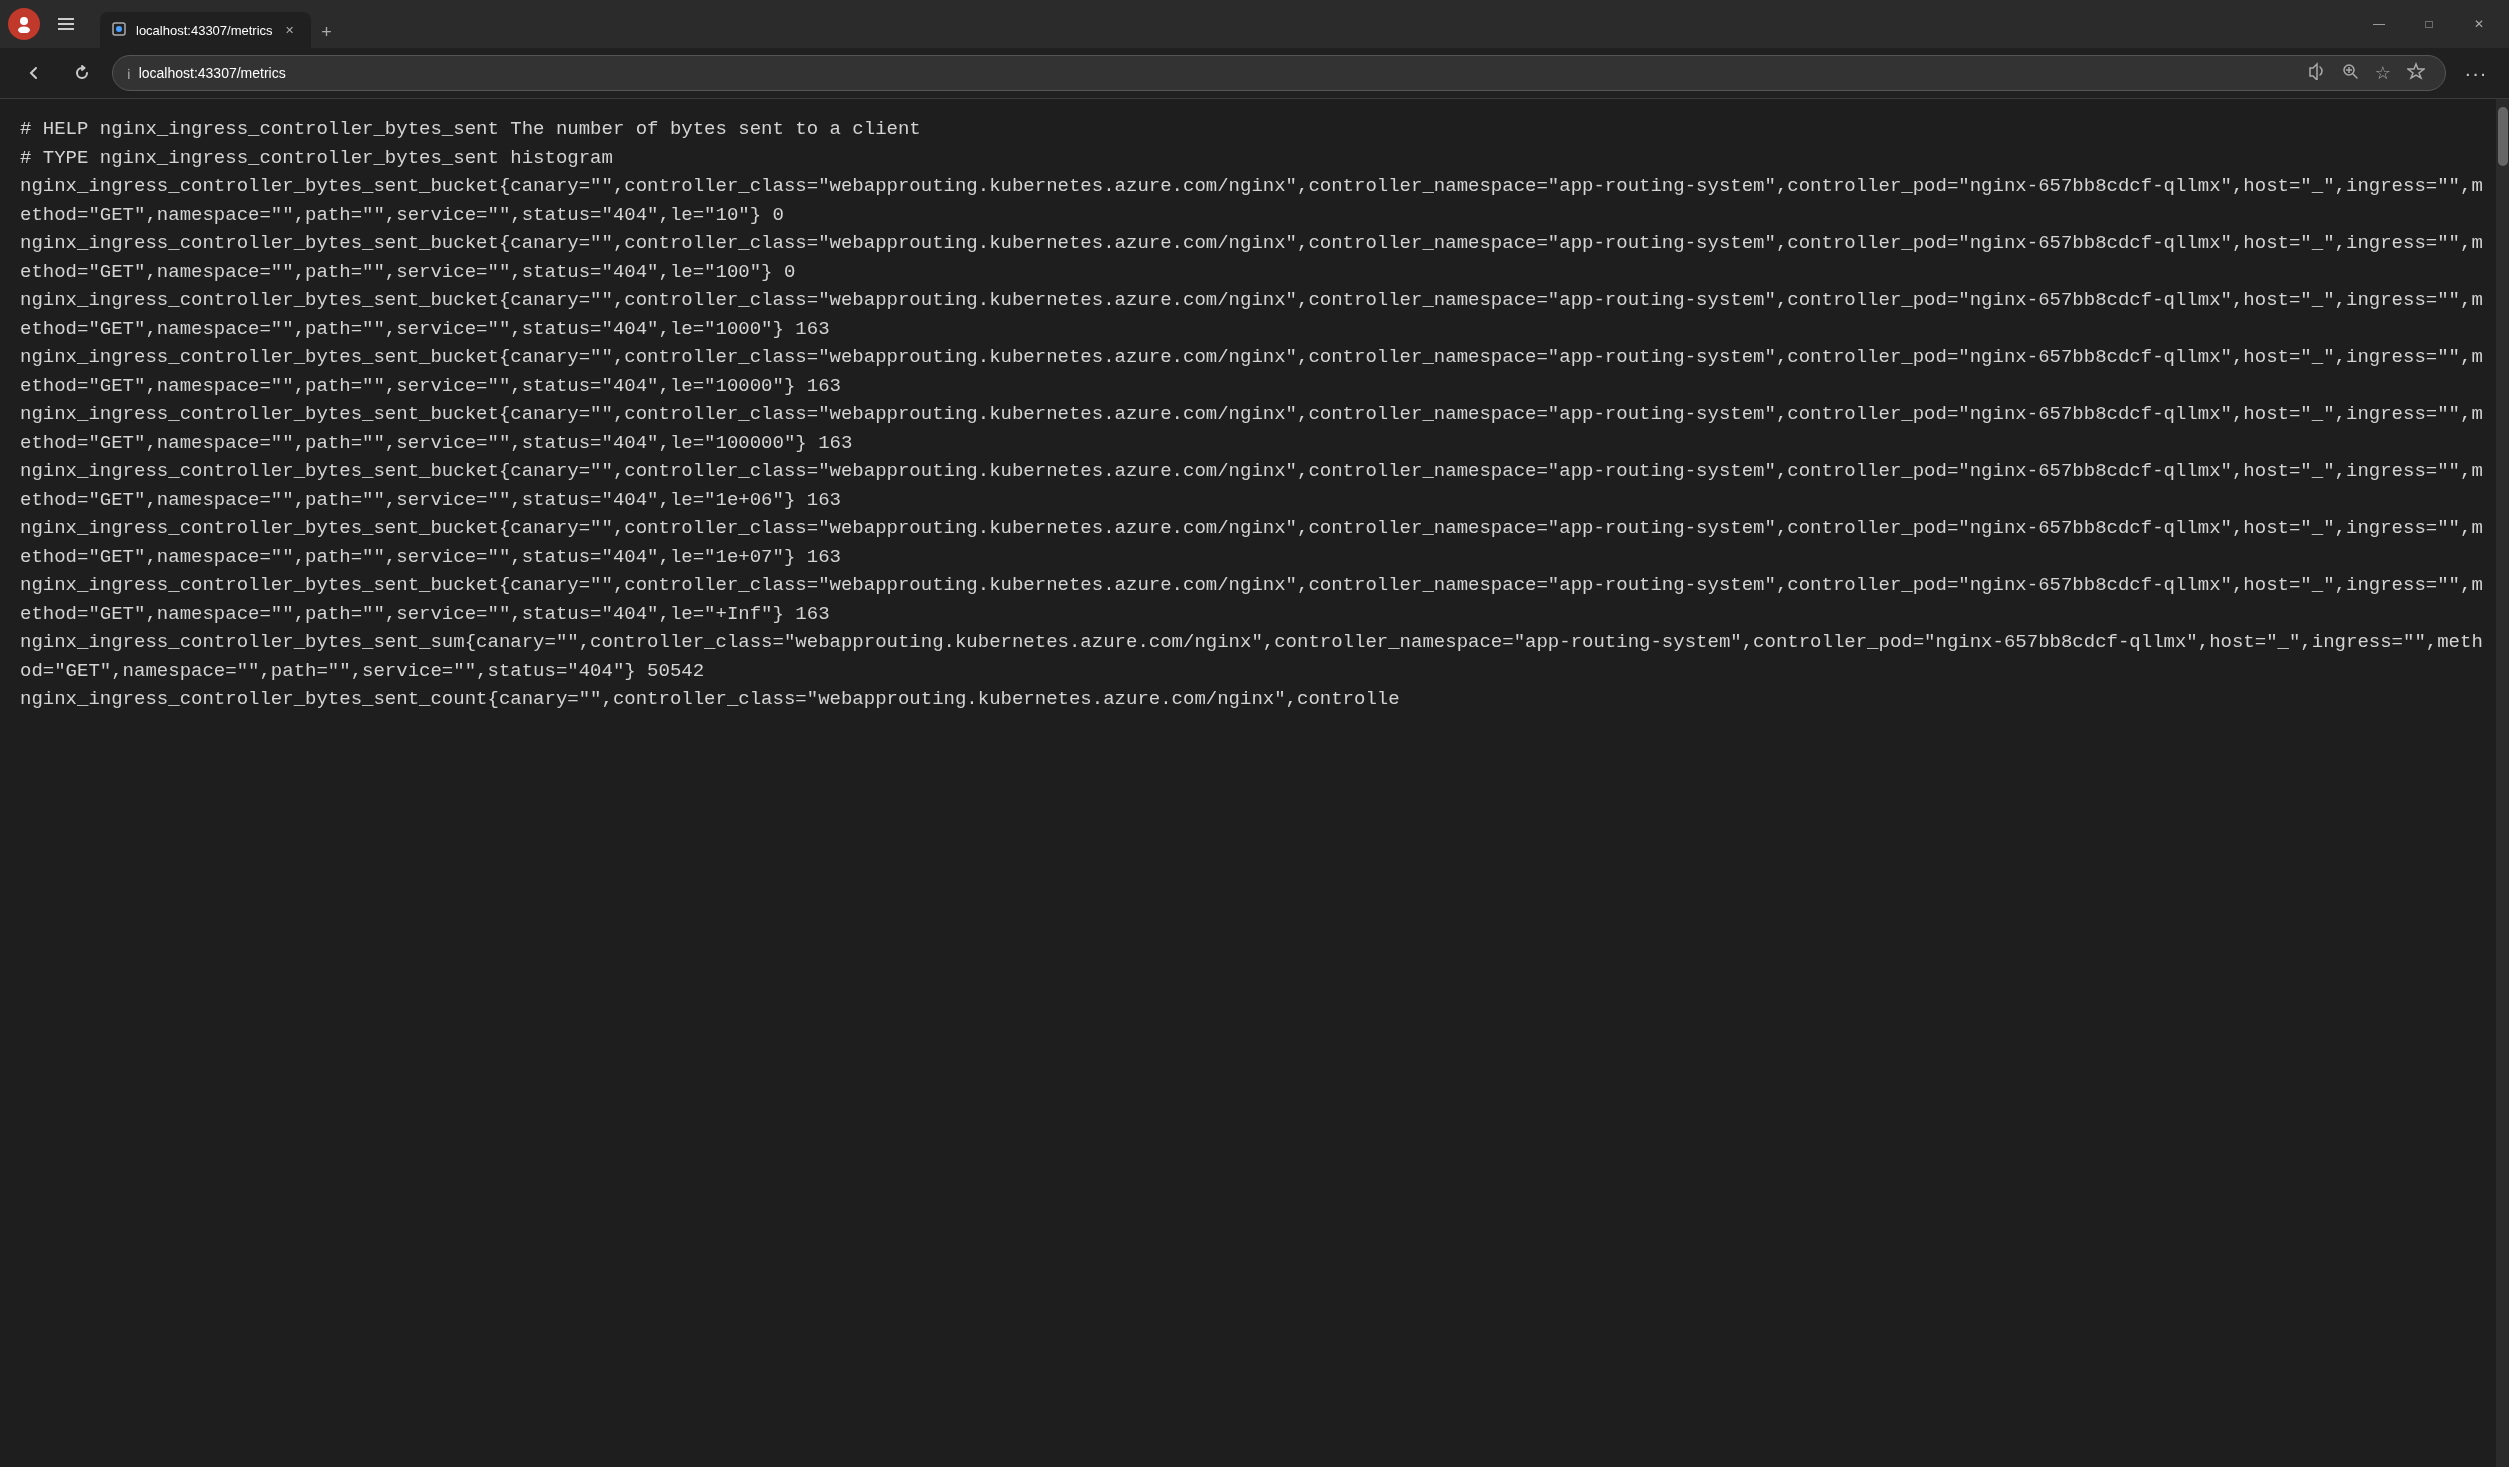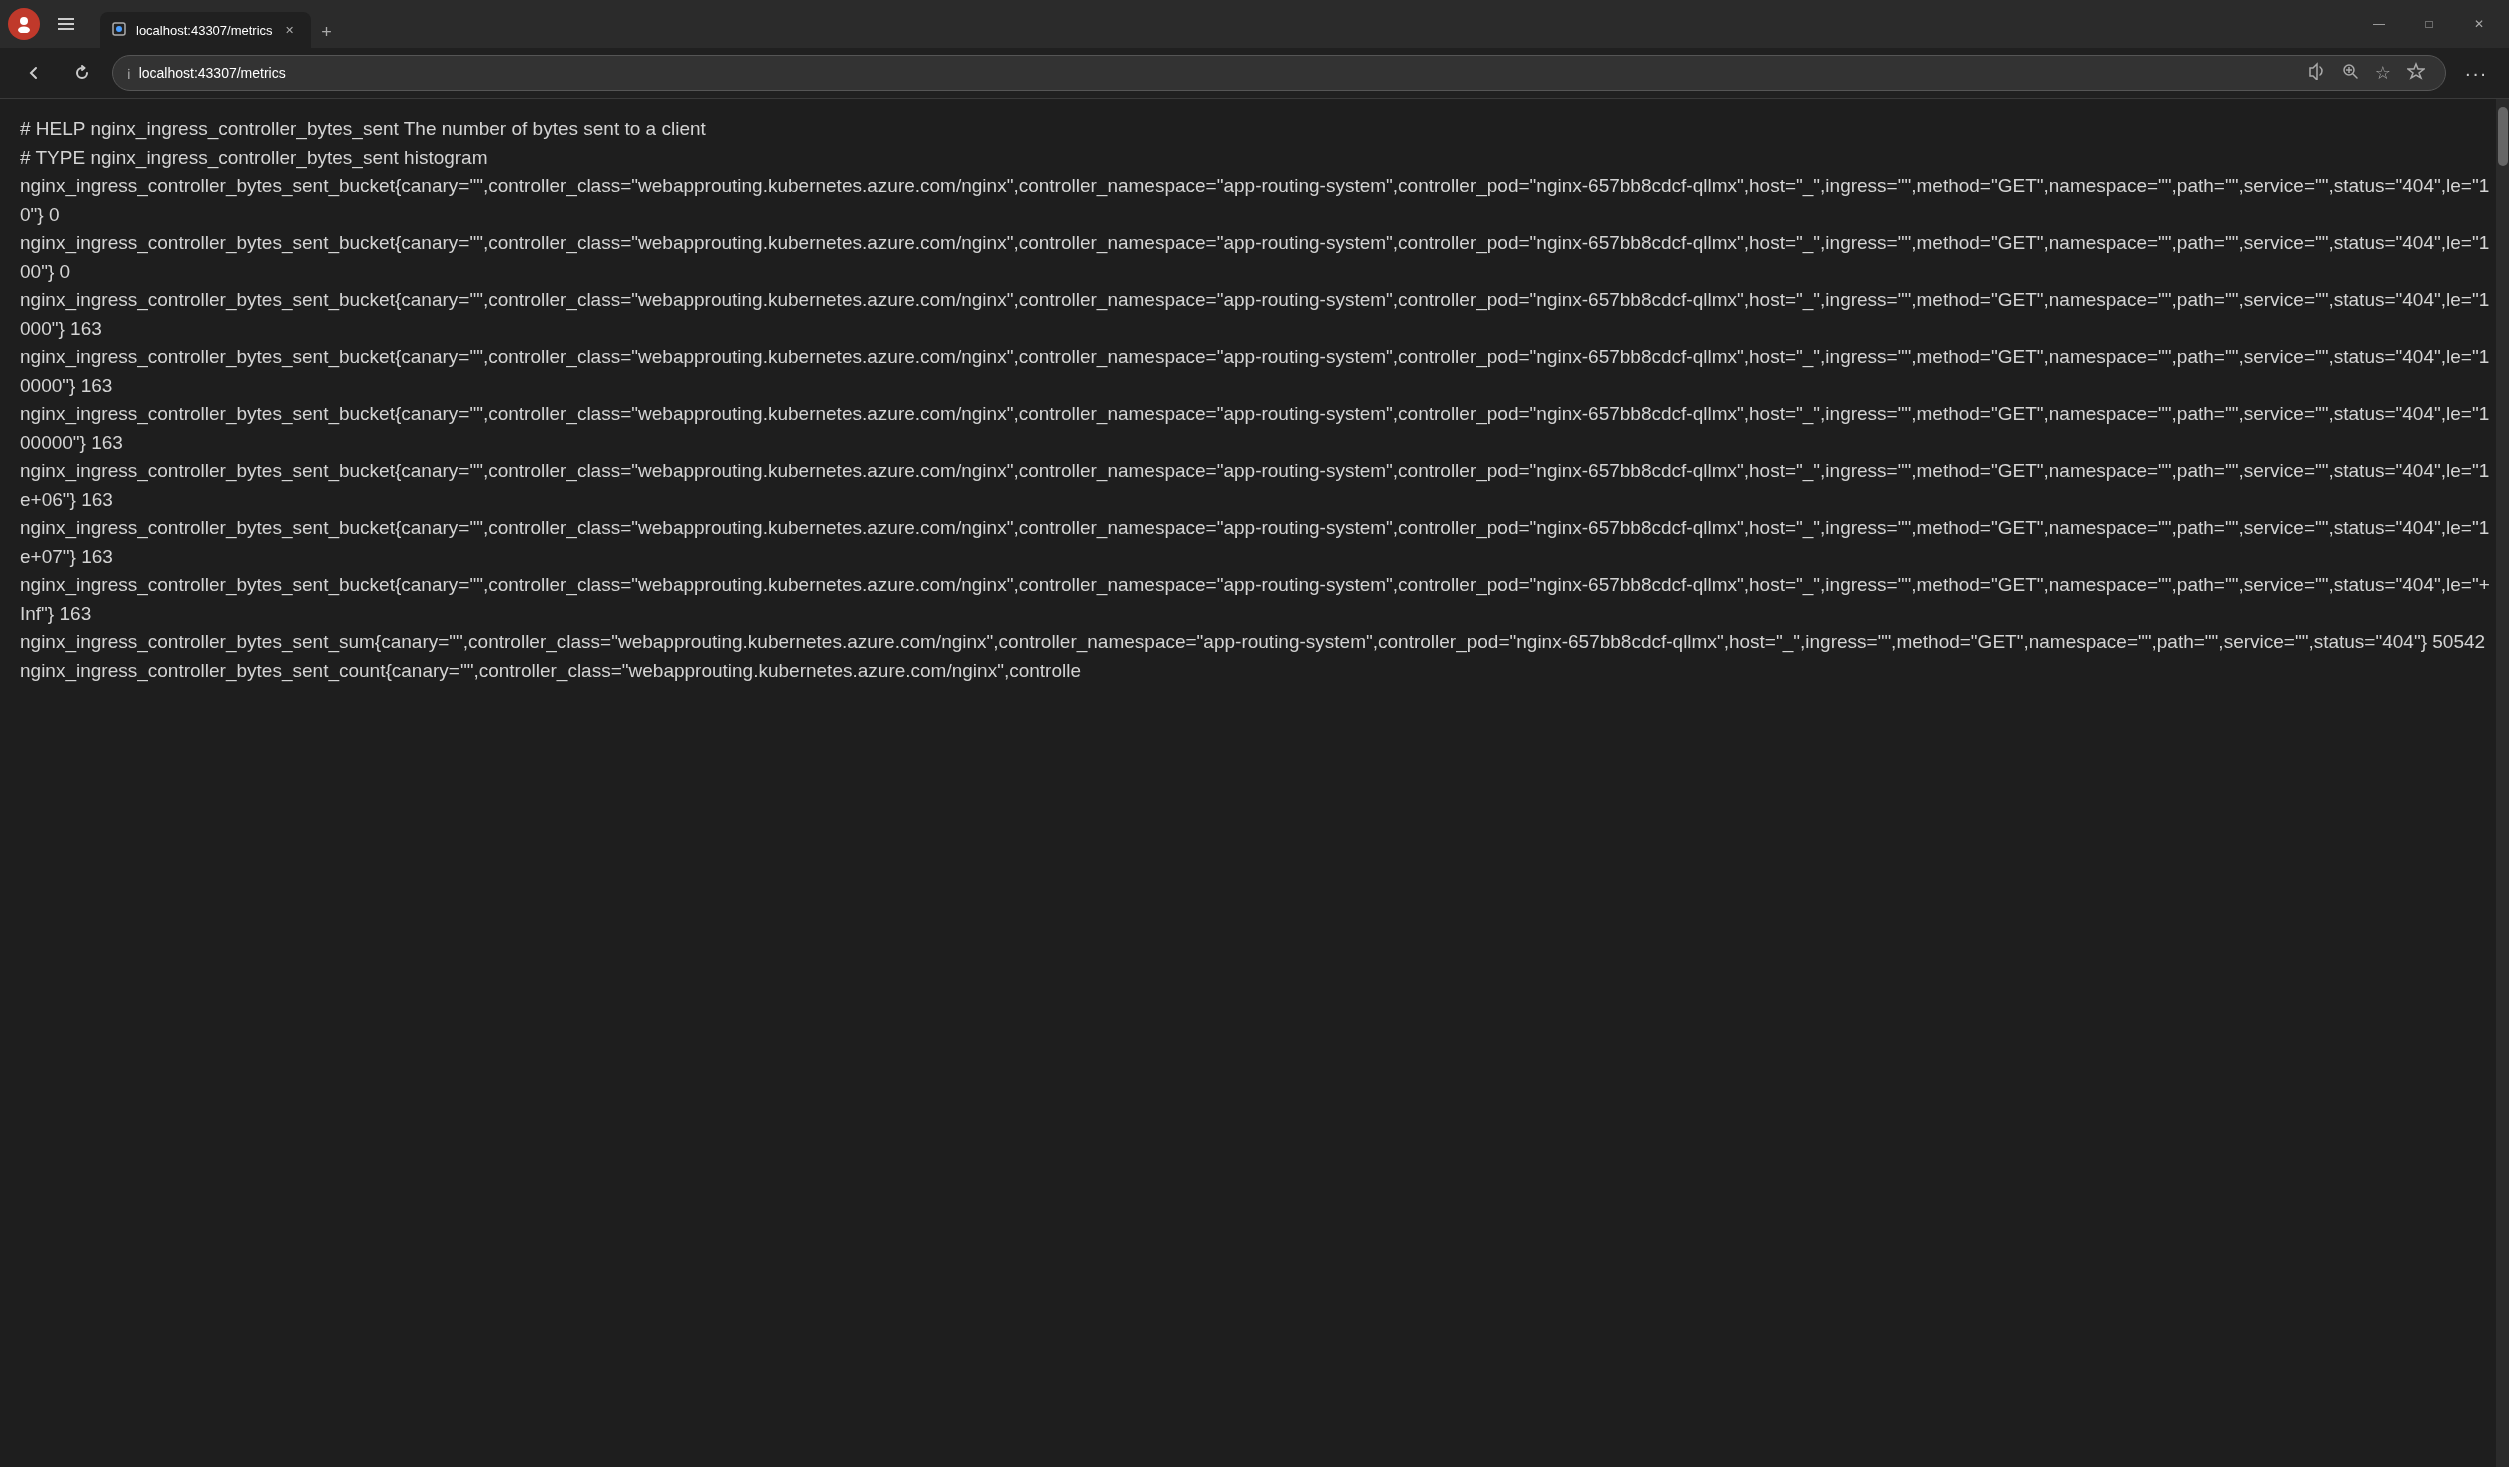--- a/index.html
+++ b/index.html
@@ -191,21 +191,21 @@
     
     .content-area {
       background: #1e1e1e;
       padding: 16px 20px;
       height: calc(1467px - 48px - 51px);
       overflow: hidden;
       position: relative;
     }
 
     .metrics-text {
-      font-family: Liberation Sans, sans-serif;
+      font-family: Liberation Mono, monospace;
       font-size: 19px;
       line-height: 1.5;
       color: #d4d4d4;
       white-space: pre-wrap;
       word-break: break-all;
     }
 
     
     .scrollbar {
       position: absolute;

